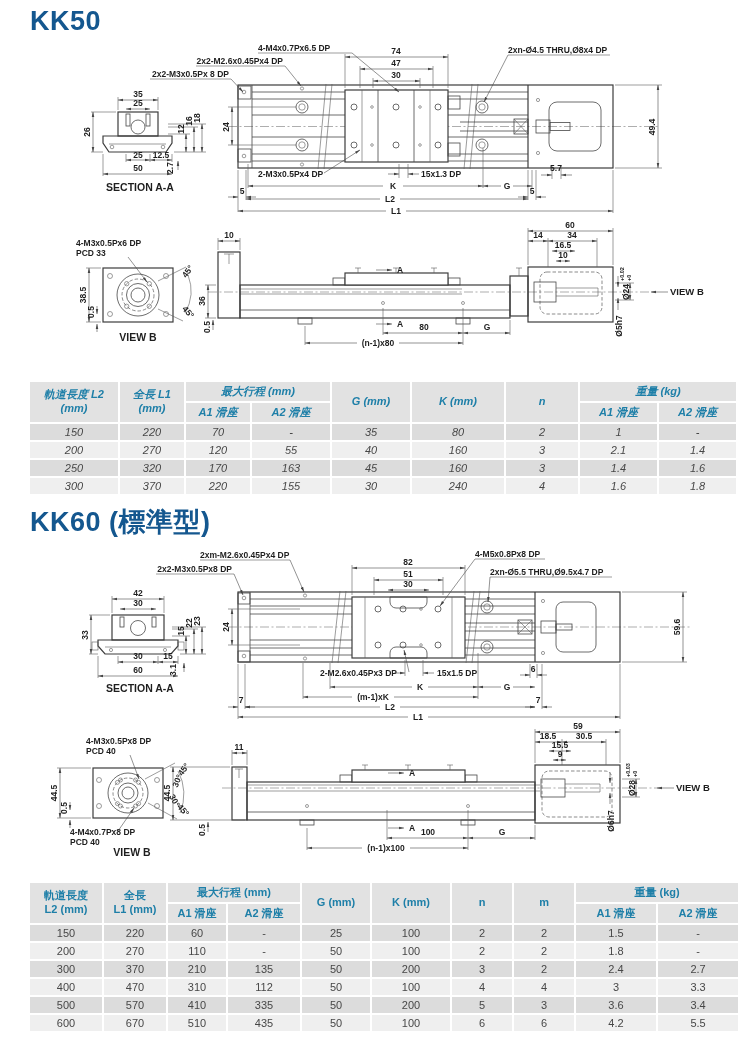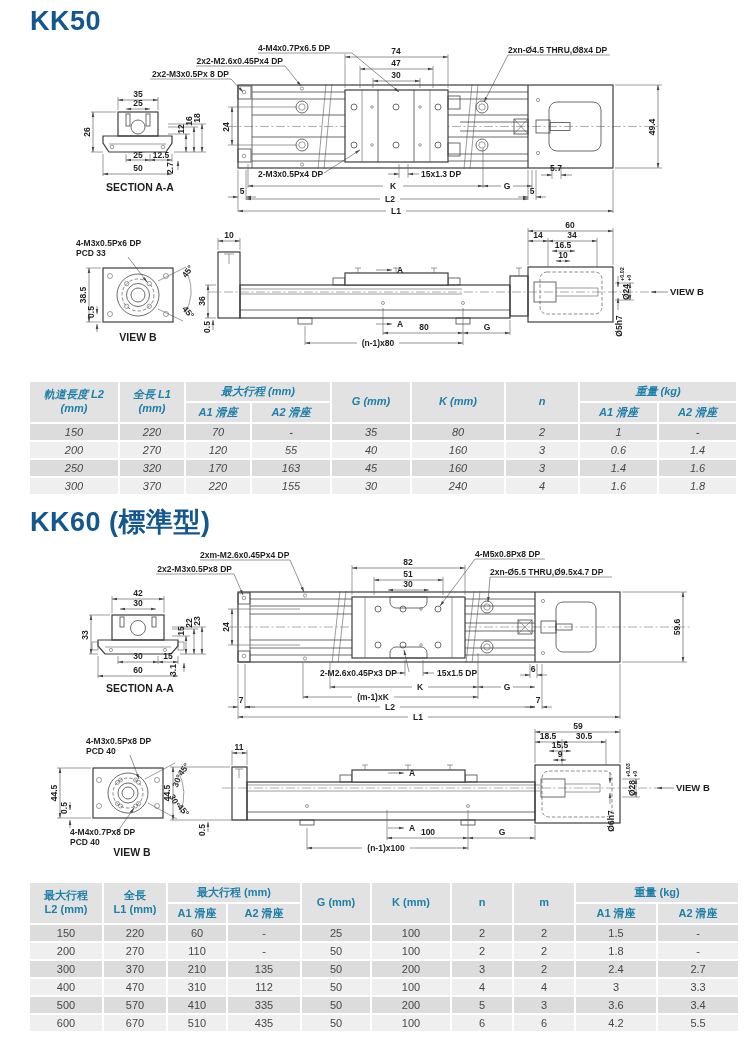--- a/index.html
+++ b/index.html
@@ -407,21 +407,21 @@
         <td>-</td>
       </tr>
       <tr>
         <td>200</td>
         <td>270</td>
         <td>120</td>
         <td>55</td>
         <td>40</td>
         <td>160</td>
         <td>3</td>
-        <td>0.6</td>
+        <td>2.1</td>
         <td>1.4</td>
       </tr>
       <tr>
         <td>250</td>
         <td>320</td>
         <td>170</td>
         <td>163</td>
         <td>45</td>
         <td>160</td>
         <td>3</td>
@@ -759,21 +759,21 @@
       <col style="width:68px">
     <col style="width:78px">
       <col style="width:60px">
       <col style="width:60px">
       <col style="width:80px">
       <col style="width:80px">
   </colgroup>
   <thead>
     <tr>
       <th rowspan="2">
-          <div>最大行程</div>
+          <div>軌道長度</div>
           <div>L2 (mm)</div>
         </th>
       <th rowspan="2">
           <div>全長</div>
           <div>L1 (mm)</div>
         </th>
       <th colspan="2">最大行程 (mm)</th>
       <th rowspan="2">G (mm)</th>
       <th rowspan="2">K (mm)</th>
       <th rowspan="2">n</th>

